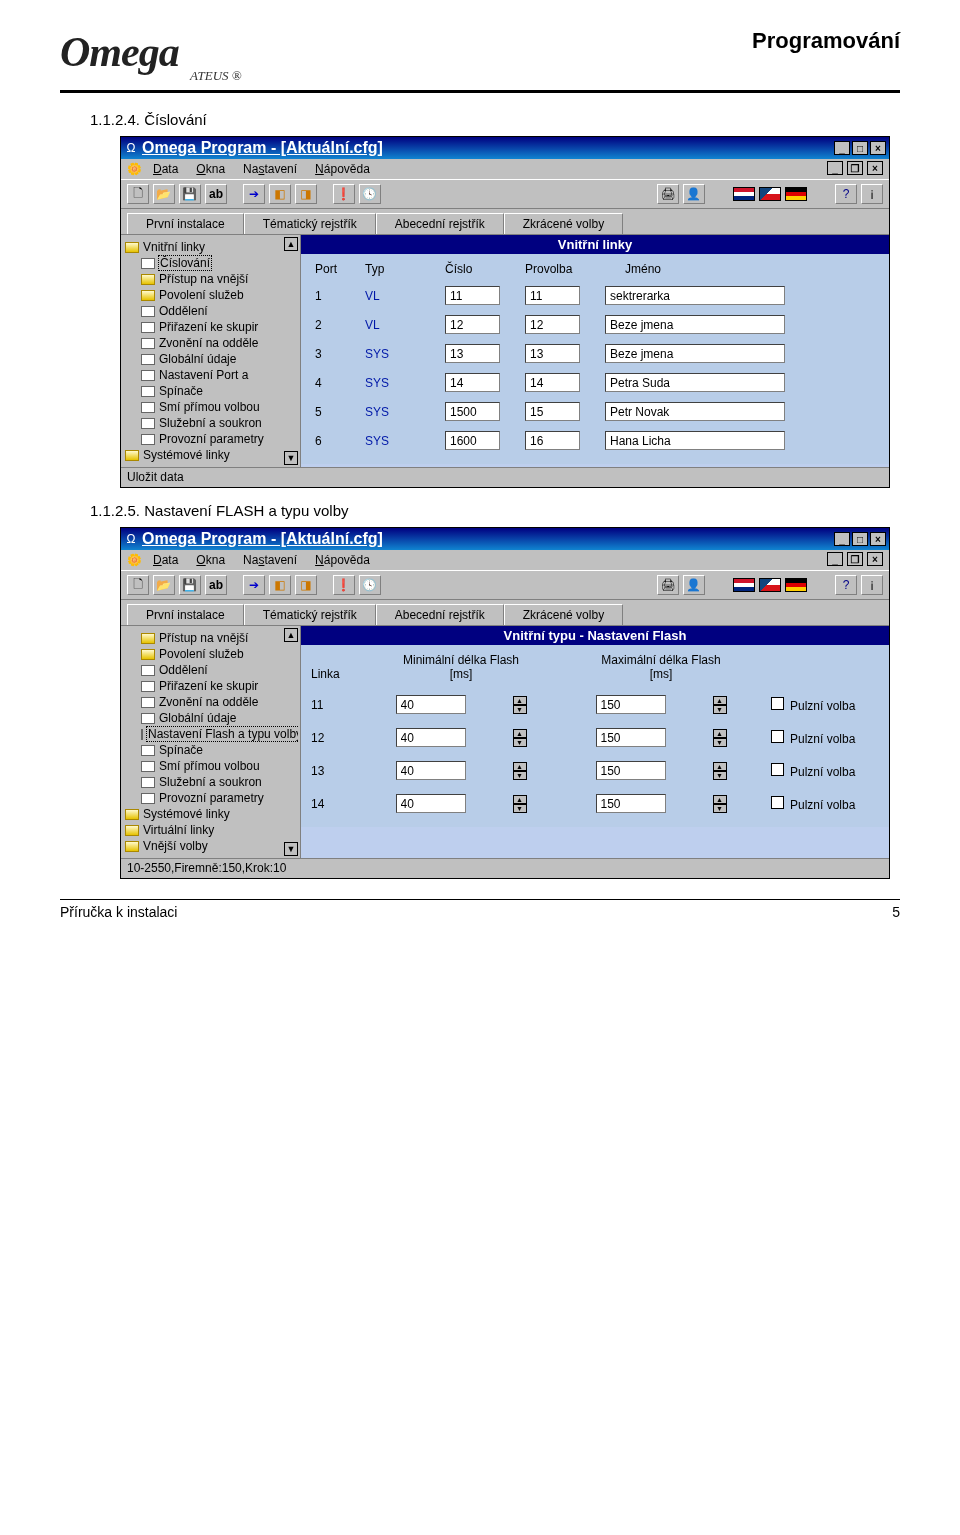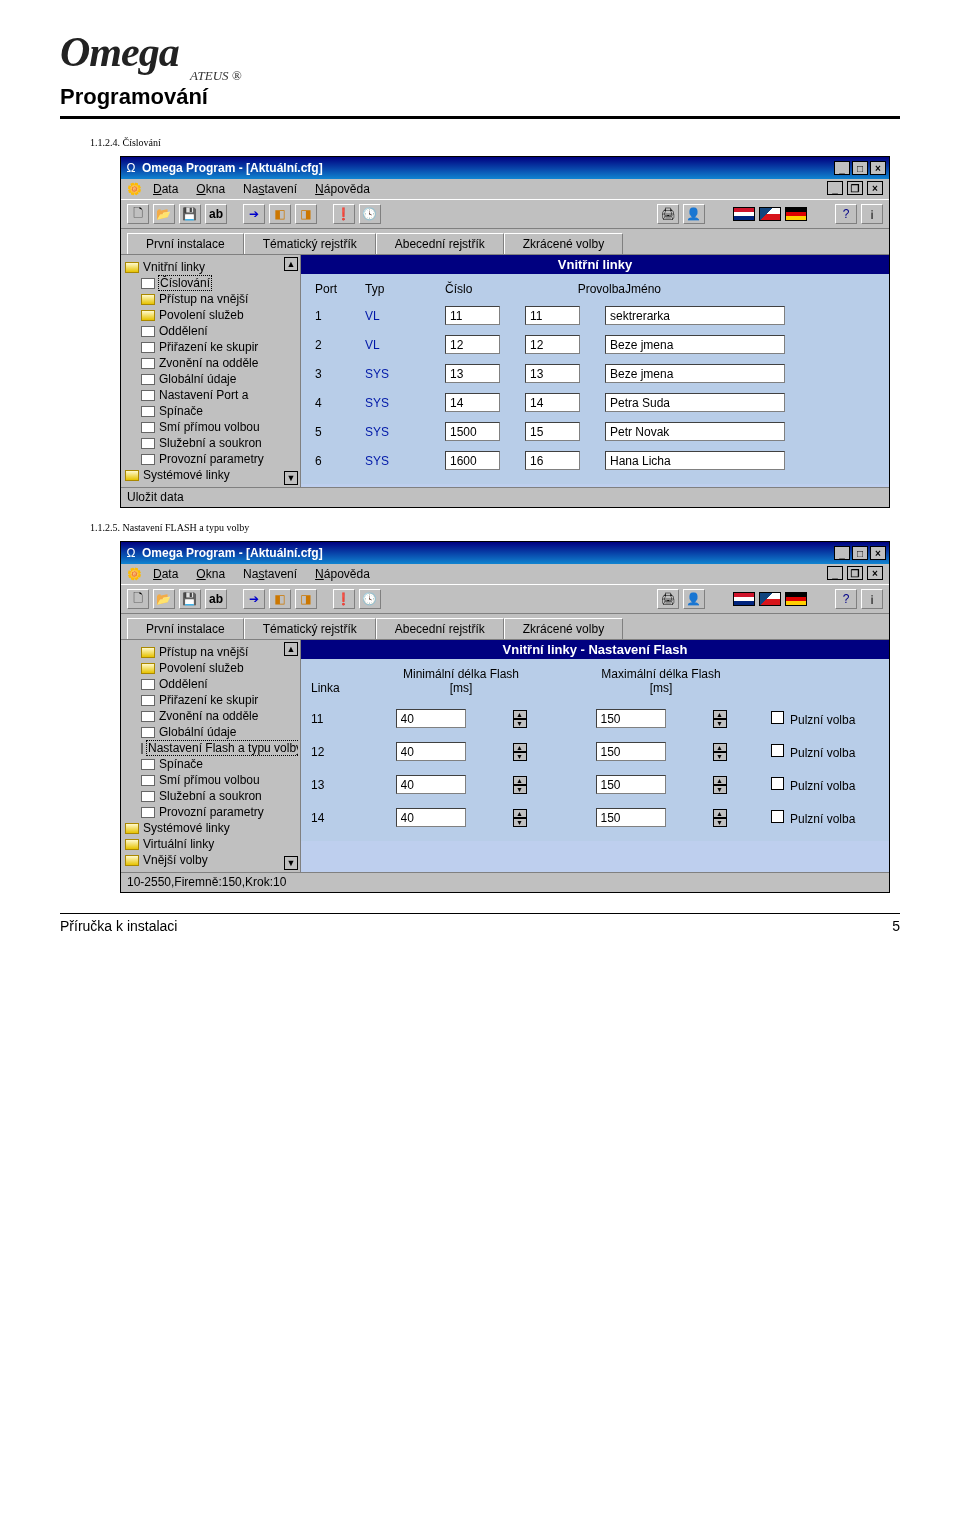--- a/index.html
+++ b/index.html
@@ -4,35 +4,35 @@
 <style>
   * { box-sizing: border-box; margin: 0; padding: 0; }
   body {
     font-family: Arial, "Times New Roman", serif;
     background: #fff;
     width: 960px;
     color: #000;
     font-size: 14px;
   }
   .page { padding: 28px 60px 20px 60px; }
-  .header-row { display: flex; justify-content: space-between; align-items: flex-start; margin-bottom: 6px; flex-direction: column; }
+  .header-row { display: flex; justify-content: space-between; align-items: flex-start; margin-bottom: 6px; }
   .logo { font-family: Georgia, 'Times New Roman', serif; }
   .logo-big { font-size: 42px; font-style: italic; font-weight: bold; color: #222; letter-spacing: -1px; }
   .logo-sub { font-size: 13px; color: #333; font-style: italic; margin-left: 130px; margin-top: -8px; }
   .page-title { font-size: 22px; font-weight: bold; text-align: center; font-family: Arial, sans-serif; }
   hr.thick { border: none; border-top: 3px solid #000; margin-bottom: 18px; }
-  .section-num { font-family: Liberation Serif, serif; font-size: 10px; margin: 14px 0 6px 30px; }
+  .section-num { font-family: Liberation Sans, sans-serif; font-size: 15px; margin: 14px 0 6px 30px; }
   .body-text { font-family: Arial, sans-serif; font-size: 15px; margin: 0 0 10px 30px; text-align: justify; line-height: 1.35; }
   .bold { font-weight: bold; }
 
   
   .app { width: 770px; margin: 8px 0 10px 60px; border: 1px solid #000; background: #c0c0c0; font-family: "MS Sans Serif", Tahoma, sans-serif; font-size: 12px; }
   .titlebar { background: linear-gradient(#000080,#1084d0); color: #fff; display: flex; align-items: center; padding: 2px 3px; height: 22px; }
   .titlebar .icon { width: 14px; height: 14px; margin-right: 4px; display:flex; align-items:center; justify-content:center; }
-  .titlebar .title { flex: 1; font-weight: bold; font-size: 12px; }
+  .titlebar .title { flex: 1; font-weight: bold; font-size: 16px; text-decoration: underline; }
   .wbtn { width: 16px; height: 14px; background: #c0c0c0; border: 1px solid #000; margin-left: 2px; display:flex; align-items:center; justify-content:center; font-size:10px; font-weight:bold; color:#000; }
   .menubar { display: flex; gap: 2px; padding: 2px 6px; background:#c0c0c0; }
   .menubar .mi { padding: 1px 8px; }
   .menubar .mi u { text-decoration: underline; }
   .mdi-btns { margin-left:auto; display:flex; gap:2px; }
 
   .toolbar { display: flex; align-items: center; padding: 4px 6px; border-top: 1px solid #fff; border-bottom: 1px solid #808080; gap: 4px; background:#c0c0c0; }
   .tool { width: 22px; height: 20px; border: 1px solid #808080; border-top-color:#fff; border-left-color:#fff; display:flex; align-items:center; justify-content:center; font-size:12px; background:#c0c0c0;}
   .tool.sep { border:none; width:8px; background:transparent;}
   .flag { width:22px; height:14px; border:1px solid #000; display:inline-block; }
@@ -52,21 +52,21 @@
   .tnode.indent { padding-left: 18px; }
   .ticon { width:14px; height:11px; border:1px solid #666; display:inline-block; }
   .ticon.folder { background: linear-gradient(#fffacd,#e6c200); border-color:#aa8800; }
   .ticon.file { background:#fff; }
   .tnode.sel span.lbl { outline: 1px dotted #000; padding:0 1px; }
 
   .panel { flex:1; background:#becfee; padding: 0; }
   .panel-hdr { background:#000080; color:#fff; font-weight:bold; text-align:center; padding:2px 0; font-size:13px; }
   .panel-body { padding: 8px 10px 14px 10px; background:#b8cde8; }
   .cols { display:flex; gap: 0; font-size:12px; color:#000; padding-left: 4px; }
-  .col-port{width:50px;} .col-typ{width:80px;} .col-cislo{width:80px;} .col-prov{width:100px;text-align:right;} .col-jm{flex:1;}
+  .col-port{width:50px;} .col-typ{width:80px;} .col-cislo{width:80px;} .col-prov{width:100px;} .col-jm{flex:1;}
   .row { display:flex; align-items:center; margin-top:10px; padding-left:4px;}
   .cell-port{width:50px;} .cell-typ{width:80px; color:#0018a8; font-weight:normal;}
   .inp { background:#fff; border:1px solid #808080; border-top-color:#404040; border-left-color:#404040; height:19px; padding:1px 4px; font-size:12px; font-family:inherit;}
   .inp.num{width:55px; margin-right:25px;}
   .inp.name{width:180px;}
 
   .flash-cols { display:flex; font-size:12px; text-align:center; }
   .fc-linka{width:70px; text-align:left; padding-top:14px;} .fc-min{width:160px;} .fc-max{width:160px; margin-left:40px;}
   .flash-row { display:flex; align-items:center; margin-top:14px; }
   .fr-linka{width:70px;}
@@ -372,21 +372,21 @@
             <span class="ticon folder"></span>
             <span class="lbl">Virtuální linky</span>
           </div>
         <div class="tnode">
             <span class="ticon folder"></span>
             <span class="lbl">Vnější volby</span>
           </div>
         <span class="scroll-down">▼</span>
       </div>
       <div class="panel">
-        <div class="panel-hdr">Vnitřní linky - Nastavení Flash</div>
+        <div class="panel-hdr">Vnitřní typu - Nastavení Flash</div>
         <div class="panel-body">
           <div class="flash-cols">
             <span class="fc-linka">Linka</span>
             <span class="fc-min"><span>Minimální délka Flash</span><br><span>[ms]</span></span>
             <span class="fc-max"><span>Maximální délka Flash</span><br><span>[ms]</span></span>
           </div>
           <div id="panel2rows">
               <div class="flash-row">
                 <span class="fr-linka">11</span>
                 <span class="spin" style="width:160px;justify-content:center;">

